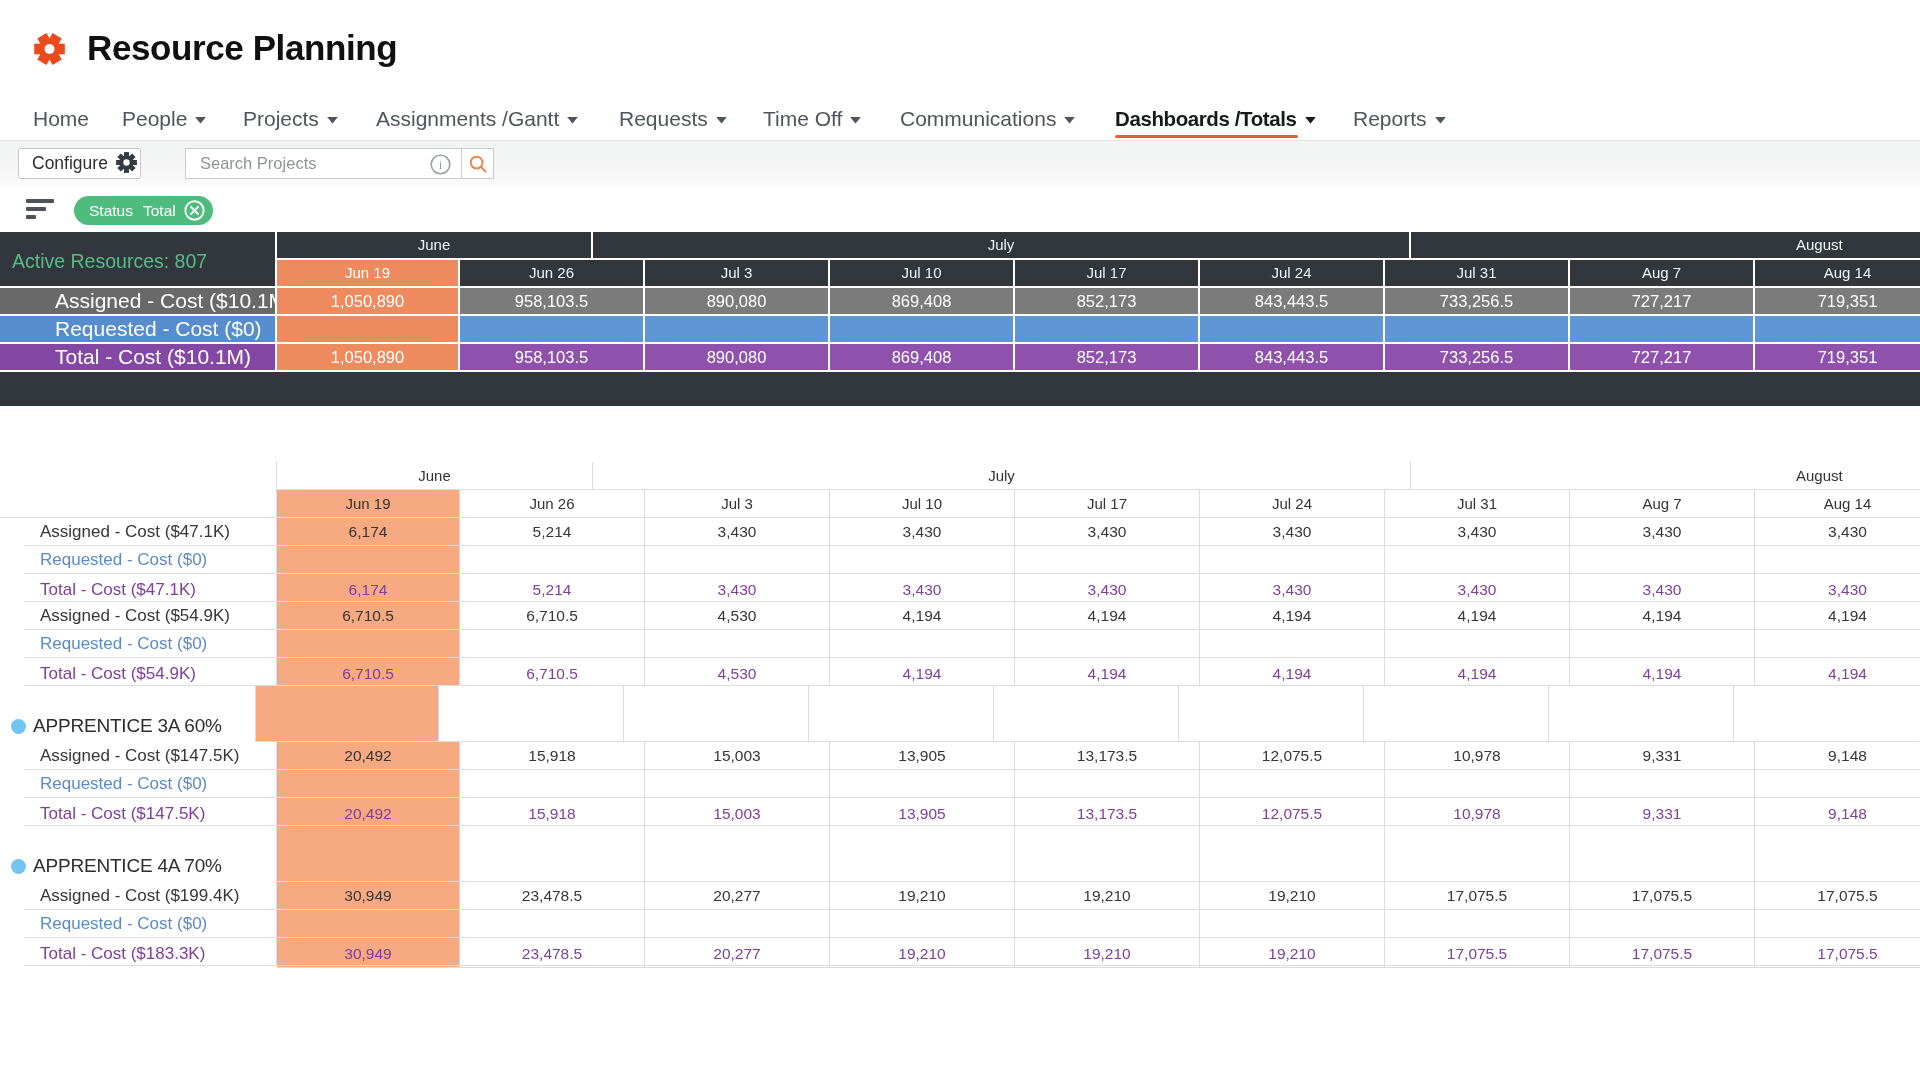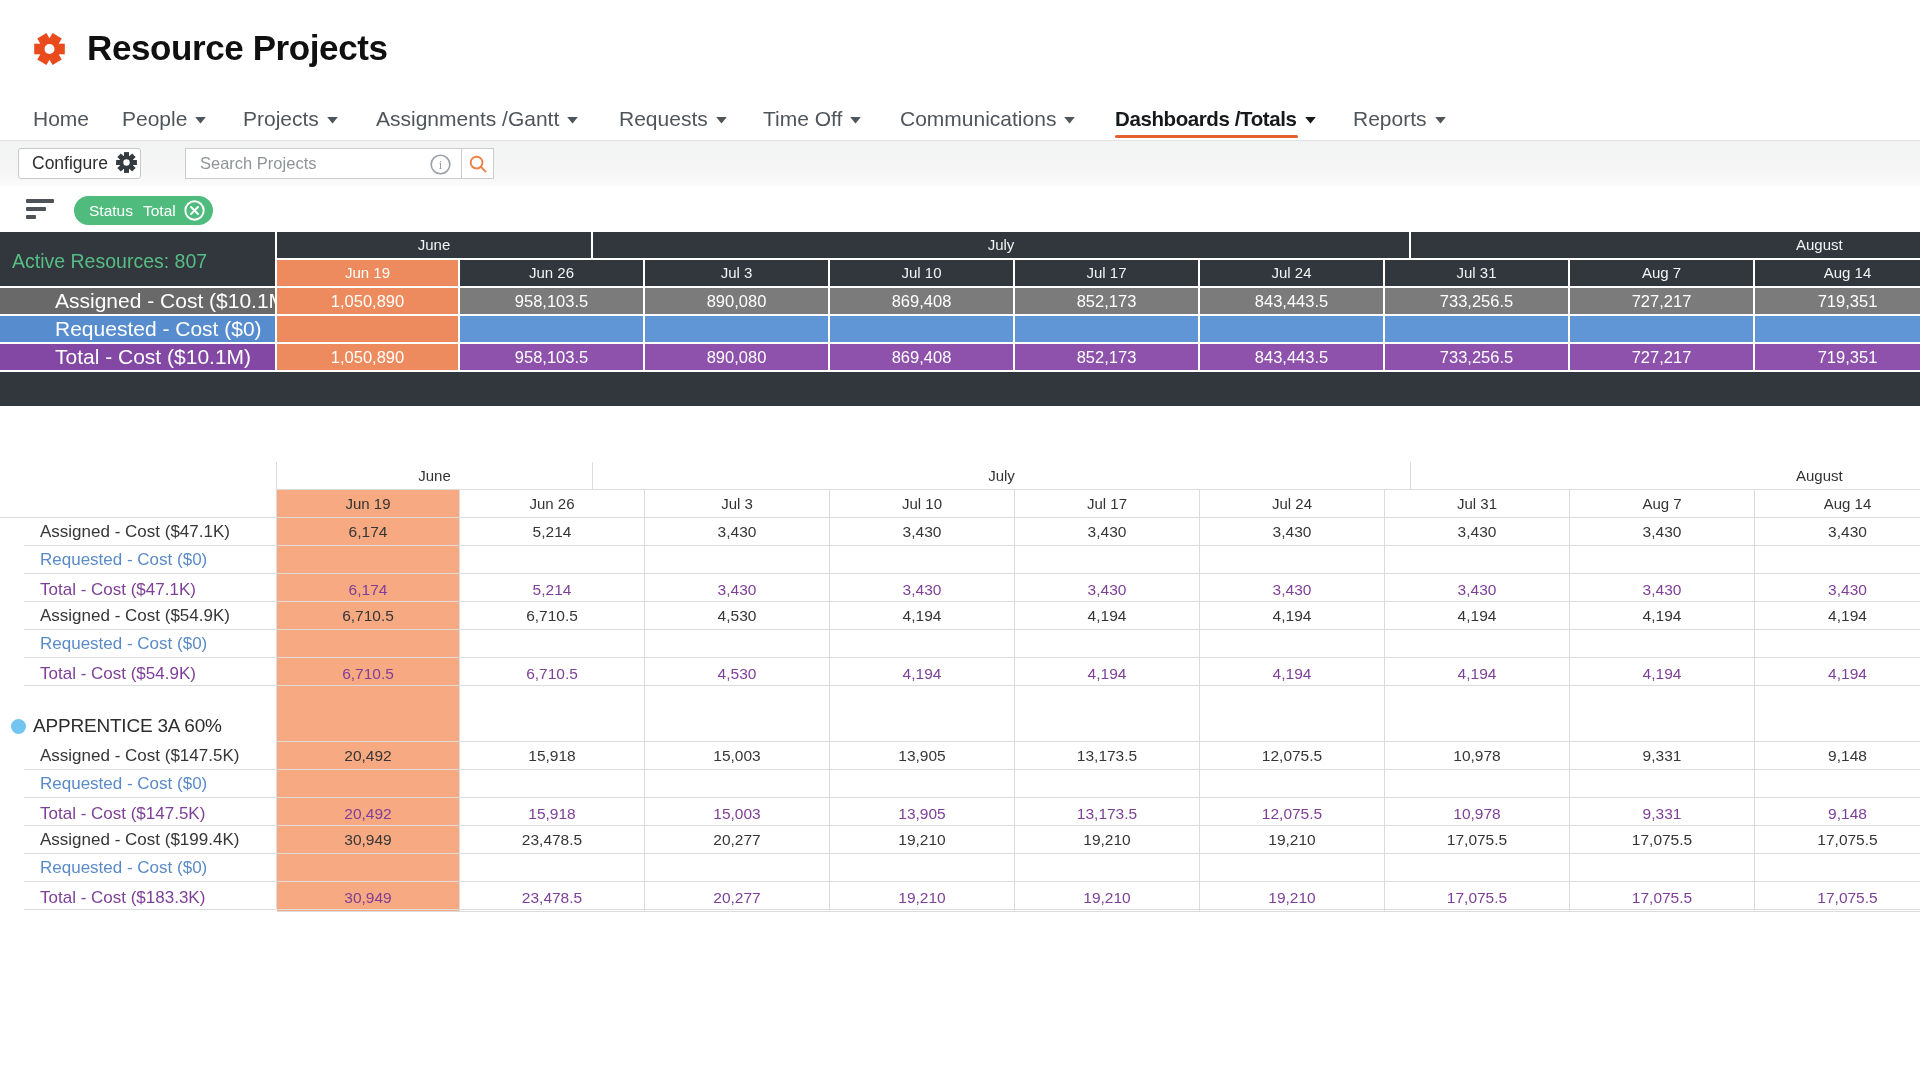--- a/index.html
+++ b/index.html
@@ -60,21 +60,21 @@
       <circle r="10.6"></circle>
       <rect x="7" y="-5.3" width="8.3" height="10.6" transform="rotate(0)"></rect>
       <rect x="7" y="-5.3" width="8.3" height="10.6" transform="rotate(60)"></rect>
       <rect x="7" y="-5.3" width="8.3" height="10.6" transform="rotate(120)"></rect>
       <rect x="7" y="-5.3" width="8.3" height="10.6" transform="rotate(180)"></rect>
       <rect x="7" y="-5.3" width="8.3" height="10.6" transform="rotate(240)"></rect>
       <rect x="7" y="-5.3" width="8.3" height="10.6" transform="rotate(300)"></rect>
     </g>
     <circle r="5" fill="#fff"></circle>
   </svg>
-<div class="abs" id="title">Resource Projects</div>
+<div class="abs" id="title">Resource Planning</div>
 <div class="abs" id="nav">
 <span class="nv" style="left:33px">Home</span>
 <span class="nv" style="left:122px">People<svg width="13" height="8" viewBox="0 0 13 8">
         <path d="M1.2 1h10.6L6.5 7.4Z" fill="#4e555b"></path>
       </svg></span>
 <span class="nv" style="left:243px">Projects<svg width="13" height="8" viewBox="0 0 13 8">
         <path d="M1.2 1h10.6L6.5 7.4Z" fill="#4e555b"></path>
       </svg></span>
 <span class="nv" style="left:376px">Assignments /Gantt<svg width="13" height="8" viewBox="0 0 13 8">
         <path d="M1.2 1h10.6L6.5 7.4Z" fill="#4e555b"></path>
@@ -290,21 +290,21 @@
       <div class="c lval gb gr tot tnudge" style="width:185px">6,710.5</div>
       <div class="c lval gb gr tot tnudge" style="width:185px">4,530</div>
       <div class="c lval gb gr tot tnudge" style="width:185px">4,194</div>
       <div class="c lval gb gr tot tnudge" style="width:185px">4,194</div>
       <div class="c lval gb gr tot tnudge" style="width:185px">4,194</div>
       <div class="c lval gb gr tot tnudge" style="width:185px">4,194</div>
       <div class="c lval gb gr tot tnudge" style="width:185px">4,194</div>
       <div class="c lval gb tot tnudge" style="width:185px">4,194</div>
     </div>
 <div class="row" style="height:56px">
-      <div class="c gr" style="width:277px">
+      <div class="c gr" style="width:256px">
         <div style="position:absolute;left:11px;bottom:5px;white-space:nowrap" class="gttl"><span class="dot"></span>APPRENTICE 3A 60%</div>
       </div>
       <div class="c lval gb gr or2 " style="width:183px"></div>
       <div class="c lval gb gr " style="width:185px"></div>
       <div class="c lval gb gr " style="width:185px"></div>
       <div class="c lval gb gr " style="width:185px"></div>
       <div class="c lval gb gr " style="width:185px"></div>
       <div class="c lval gb gr " style="width:185px"></div>
       <div class="c lval gb gr " style="width:185px"></div>
       <div class="c lval gb gr " style="width:185px"></div>
@@ -345,20 +345,34 @@
       <div class="c lval gb gr or2 tot tnudge" style="width:183px">20,492</div>
       <div class="c lval gb gr tot tnudge" style="width:185px">15,918</div>
       <div class="c lval gb gr tot tnudge" style="width:185px">15,003</div>
       <div class="c lval gb gr tot tnudge" style="width:185px">13,905</div>
       <div class="c lval gb gr tot tnudge" style="width:185px">13,173.5</div>
       <div class="c lval gb gr tot tnudge" style="width:185px">12,075.5</div>
       <div class="c lval gb gr tot tnudge" style="width:185px">10,978</div>
       <div class="c lval gb gr tot tnudge" style="width:185px">9,331</div>
       <div class="c lval gb tot tnudge" style="width:185px">9,148</div>
     </div>
+<div class="row" style="height:56px">
+      <div class="c gr" style="width:277px">
+        <div style="position:absolute;left:11px;bottom:5px;white-space:nowrap" class="gttl"><span class="dot"></span>APPRENTICE 4A 70%</div>
+      </div>
+      <div class="c lval gb gr or2 " style="width:183px"></div>
+      <div class="c lval gb gr " style="width:185px"></div>
+      <div class="c lval gb gr " style="width:185px"></div>
+      <div class="c lval gb gr " style="width:185px"></div>
+      <div class="c lval gb gr " style="width:185px"></div>
+      <div class="c lval gb gr " style="width:185px"></div>
+      <div class="c lval gb gr " style="width:185px"></div>
+      <div class="c lval gb gr " style="width:185px"></div>
+      <div class="c lval gb " style="width:185px"></div>
+    </div>
 <div class="row" style="height:28px">
       <div class="c inb gr" style="width:277px">
         <span class="lbl asg" style="display:block">Assigned - Cost ($199.4K)</span>
       </div>
       <div class="c lval gb gr or2 asg" style="width:183px">30,949</div>
       <div class="c lval gb gr asg" style="width:185px">23,478.5</div>
       <div class="c lval gb gr asg" style="width:185px">20,277</div>
       <div class="c lval gb gr asg" style="width:185px">19,210</div>
       <div class="c lval gb gr asg" style="width:185px">19,210</div>
       <div class="c lval gb gr asg" style="width:185px">19,210</div>

